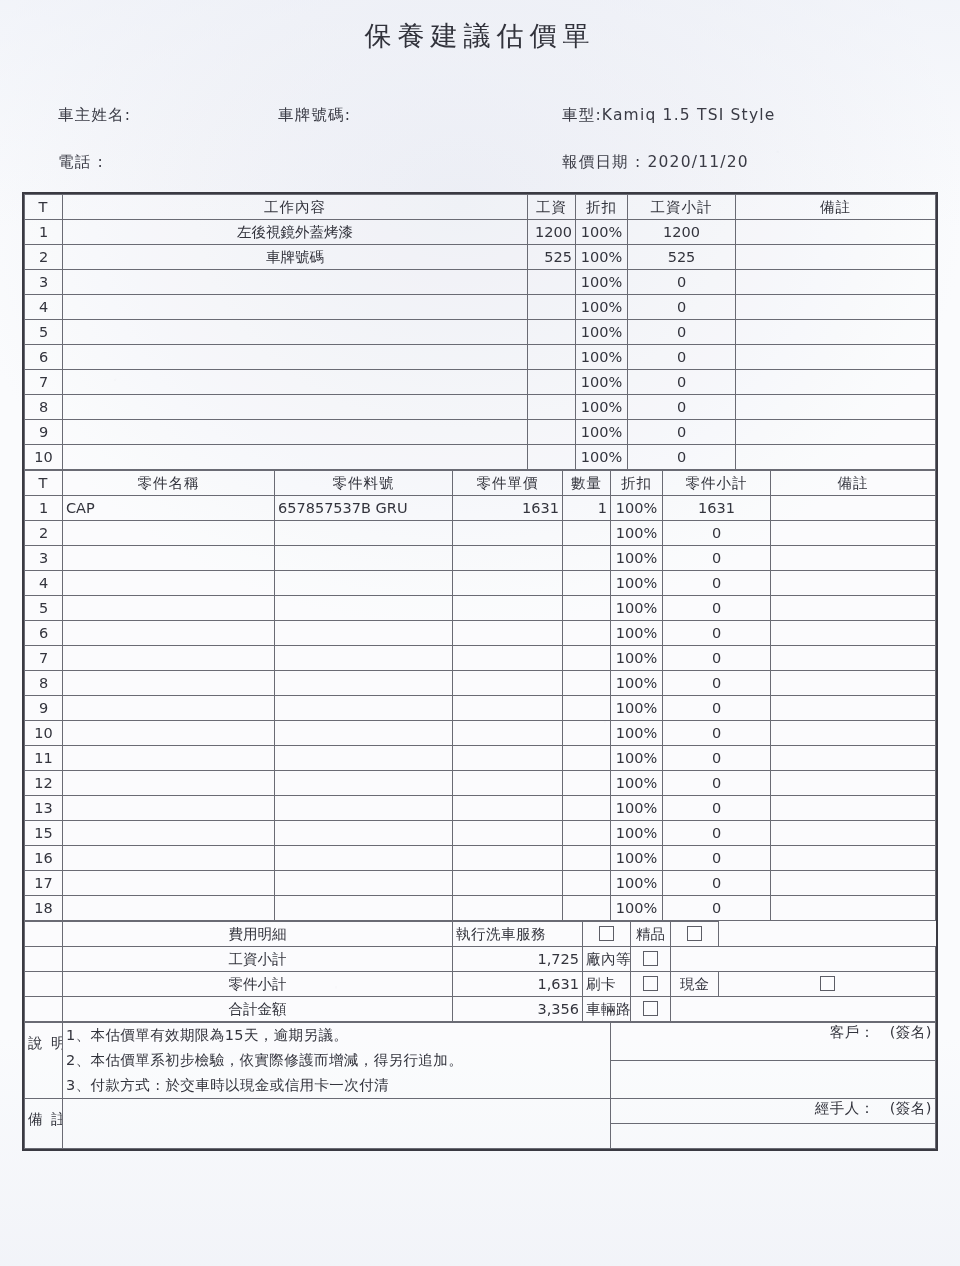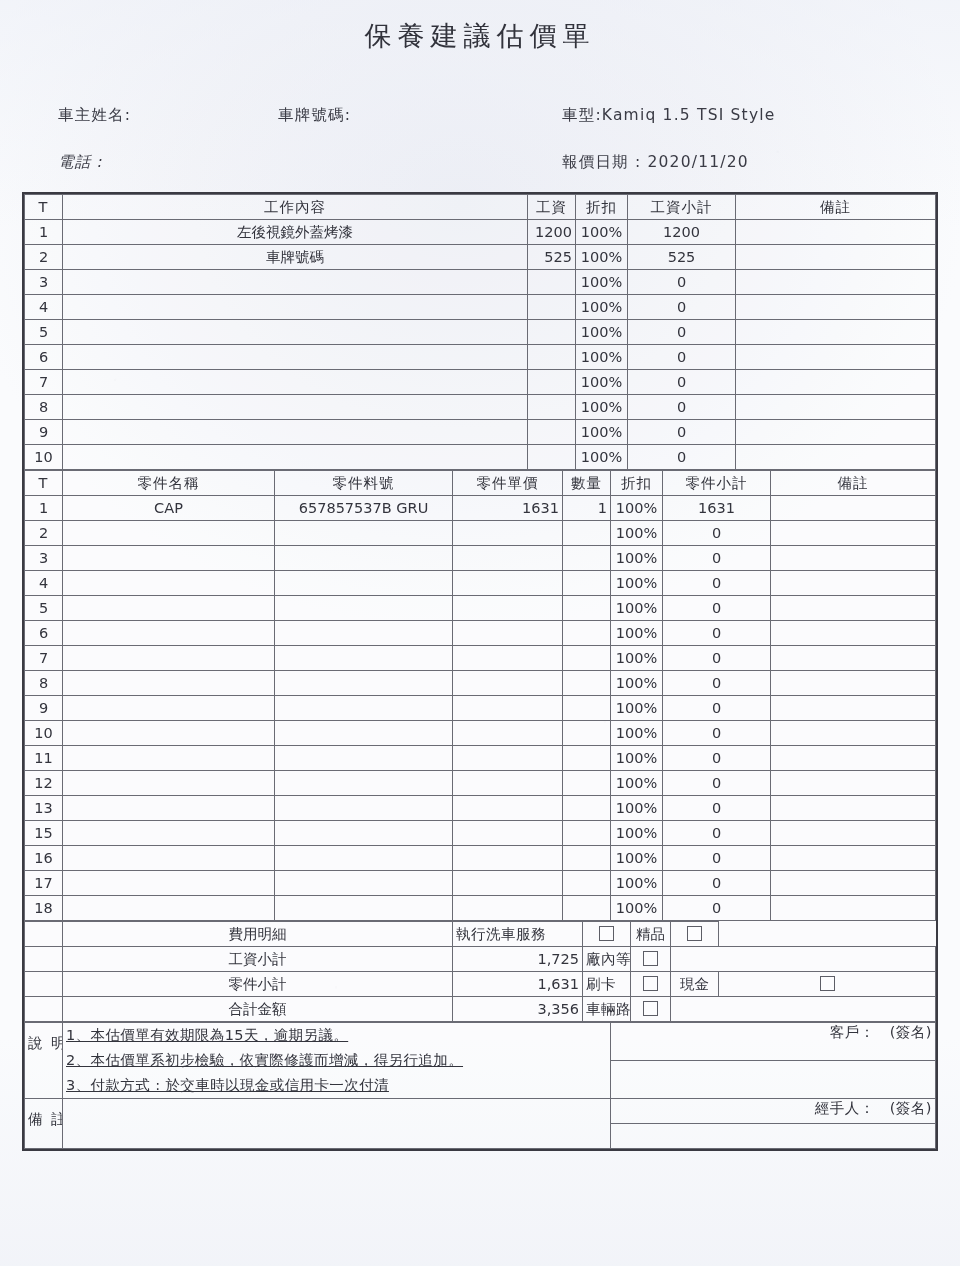--- a/index.html
+++ b/index.html
@@ -53,21 +53,21 @@
     position: absolute;
     font-size: 15.5px;
     color: #3a3b45;
     letter-spacing: 1.2px;
     white-space: nowrap;
     font-family: "DejaVu Sans", "Liberation Sans", sans-serif;
   }
   .m-owner  { left: 58px;  top: 5px; }
   .m-plate  { left: 278px; top: 5px; }
   .m-model  { left: 562px; top: 5px; }
-  .m-phone  { left: 58px;  top: 52px; font-style: italic; }
+  .m-phone  { left: 58px;  top: 52px; }
   .m-date   { left: 562px; top: 52px; }
 
   
   .sheet {
     position: absolute;
     left: 22px;
     top: 192px;
     width: 916px;
     border: 2.5px solid #3a3a42;
     box-sizing: border-box;
@@ -83,21 +83,21 @@
     height: 25px;
     font-weight: normal;
     font-size: 14.5px;
     color: #33343d;
     padding: 0 3px;
     box-sizing: border-box;
     overflow: hidden;
     white-space: nowrap;
   }
   .c  { text-align: center; }
-  .l  { text-align: center; }
+  .l  { text-align: left; }
   .r  { text-align: right; padding-right: 5px; }
   .hdr td { text-align: center; font-size: 15px; letter-spacing: 1px; }
   .idx { font-size: 14px; color: #43444d; }
 
   
   .sec-top td { border-top: 2.2px solid #3a3a42; }
   .sec-bot td { border-bottom: 2.2px solid #3a3a42; }
 
   
   .sum td { height: 26px; font-size: 15px; }
@@ -124,21 +124,21 @@
   }
   .notes-body {
     padding: 5px 0 5px 8px;
     font-size: 16px;
     line-height: 25px;
     text-align: left;
     white-space: normal;
     color: #242530;
     font-family: "DejaVu Sans", "Liberation Sans", sans-serif;
   }
-  .notes-body div { letter-spacing: 0.4px; text-decoration: underline; }
+  .notes-body div { letter-spacing: 0.4px; }
   .sig-label {
     text-align: right;
     padding-left: 7px;
     font-size: 15.5px;
     letter-spacing: 0.5px;
   }
   .blank-tall { height: 72px; }
   .blank-short { height: 60px; }
 
   

